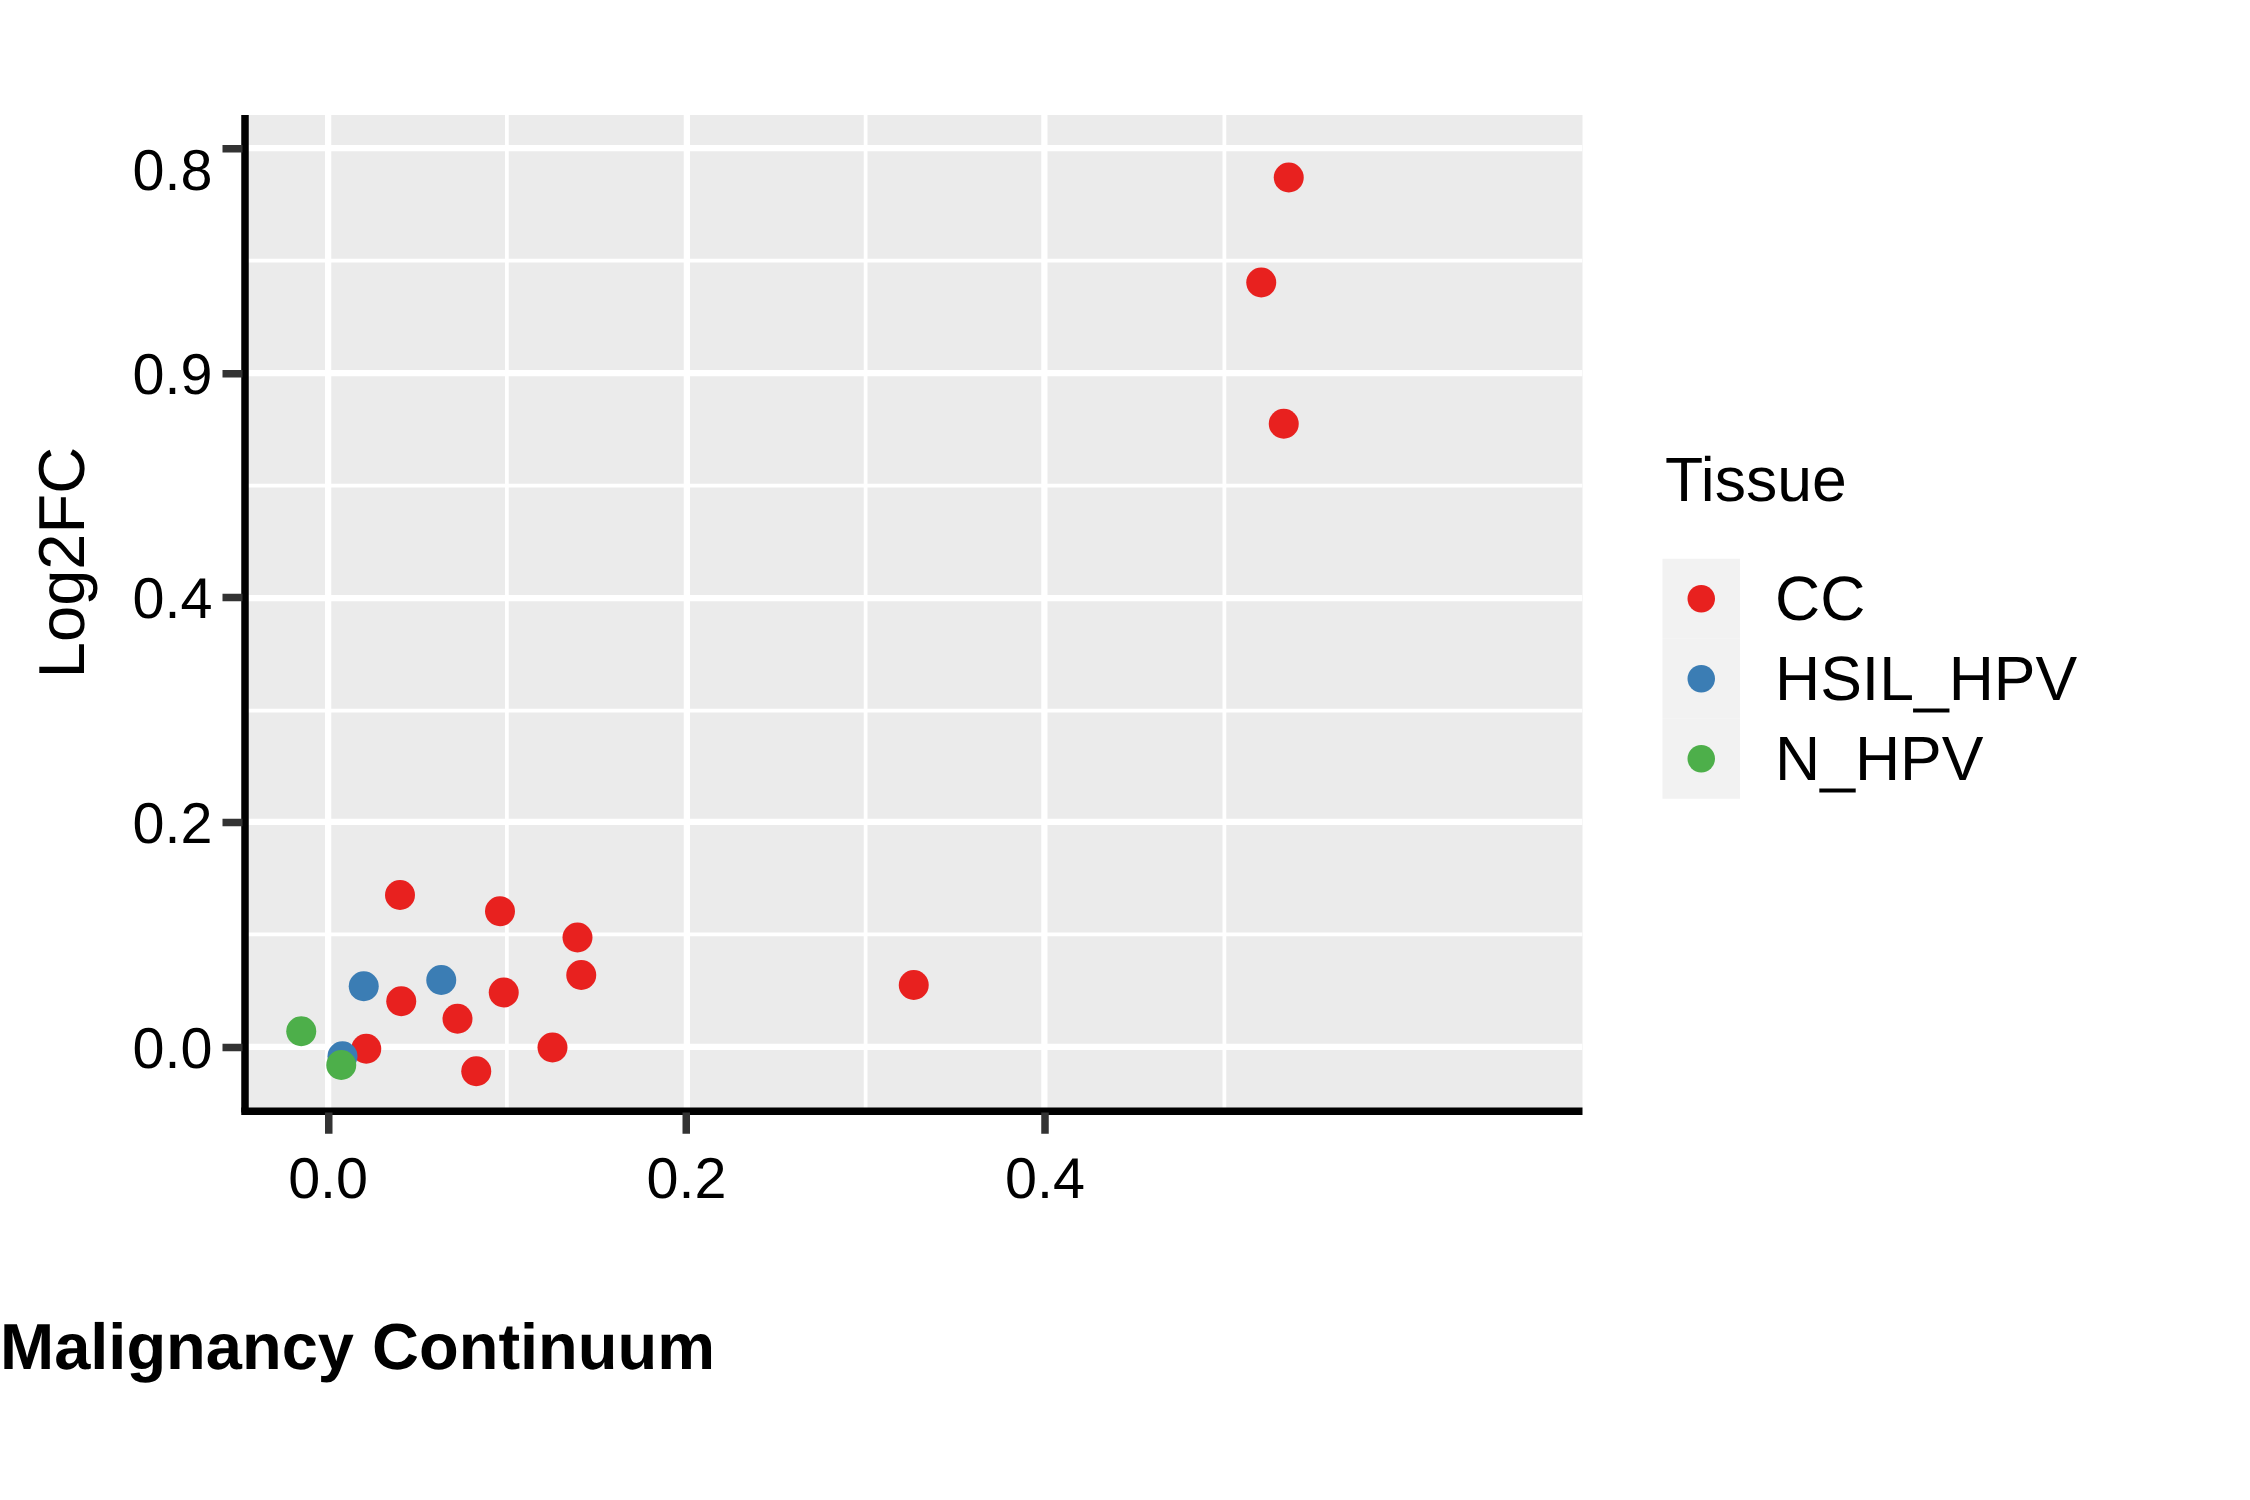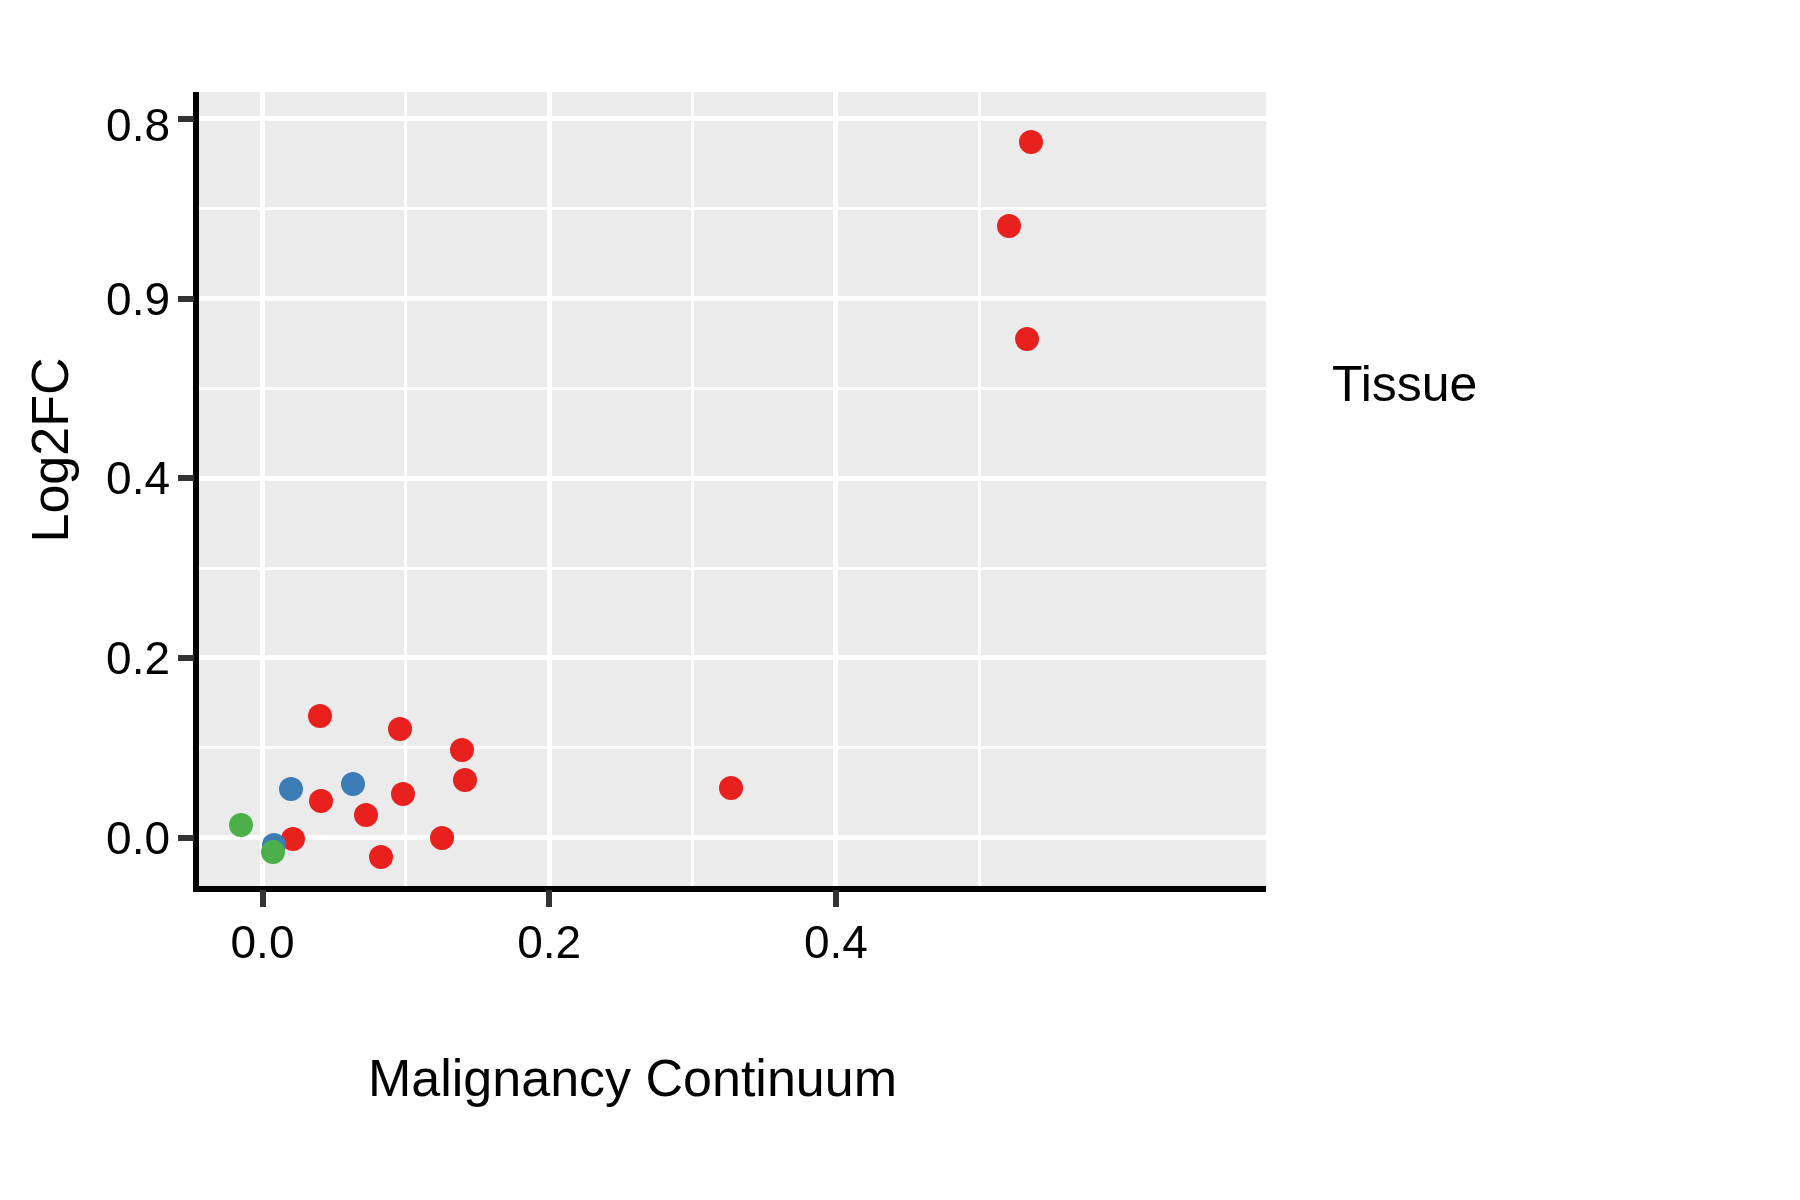--- a/index.html
+++ b/index.html
@@ -77,23 +77,24 @@
     text-align:center;
     font-size:46px;color:#000000;
     transform:translateX(-50%);
     white-space:nowrap;
   }
 
   
   #x-axis-title{
     position:absolute;
     left:0;top:1048px;width:1265px;
-    text-align:center;
+    text-align:left;
     font-size:52px;color:#000000;
     white-space:nowrap;
+    font-weight:bold;
   }
   #y-axis-title{
     position:absolute;
     left:-150px;top:420px;
     width:400px;
     text-align:center;
     font-size:52px;color:#000000;
     transform:rotate(-90deg);
     transform-origin:center center;
     white-space:nowrap;
@@ -178,29 +179,49 @@
   <div id="tick-layer">
       <div class="tick-y" style="top: 834.593px;"></div>
       <div class="ylab" style="top: 837.593px;">0.0</div>
       <div class="tick-y" style="top: 654.932px;"></div>
       <div class="ylab" style="top: 657.932px;">0.2</div>
       <div class="tick-y" style="top: 475.271px;"></div>
       <div class="ylab" style="top: 478.271px;">0.4</div>
       <div class="tick-y" style="top: 295.61px;"></div>
       <div class="ylab" style="top: 298.61px;">0.9</div>
       <div class="tick-y" style="top: 115.949px;"></div>
-      <div class="ylab" style="top: 125px;">0.8</div>
+      <div class="ylab" style="top: 136px;">0.8</div>
       <div class="tick-x" style="left: 259.51px;"></div>
       <div class="xlab" style="left: 262.51px;">0.0</div>
       <div class="tick-x" style="left: 546.221px;"></div>
       <div class="xlab" style="left: 549.221px;">0.2</div>
       <div class="tick-x" style="left: 832.933px;"></div>
       <div class="xlab" style="left: 835.933px;">0.4</div>
     </div>
 
   <div id="y-axis-title">Log2FC</div>
   <div id="x-axis-title">Malignancy Continuum</div>
 
   <div id="legend">
     <div id="legend-title">Tissue</div>
+    <div id="legend-items">
+        <div class="legend-row">
+          <div class="legend-key">
+            <div class="legend-dot" style="background: rgb(232, 33, 31);"></div>
+          </div>
+          <div class="legend-label">CC</div>
+        </div>
+        <div class="legend-row">
+          <div class="legend-key">
+            <div class="legend-dot" style="background: rgb(59, 125, 180);"></div>
+          </div>
+          <div class="legend-label">HSIL_HPV</div>
+        </div>
+        <div class="legend-row">
+          <div class="legend-key">
+            <div class="legend-dot" style="background: rgb(77, 175, 74);"></div>
+          </div>
+          <div class="legend-label">N_HPV</div>
+        </div>
+      </div>
   </div>
 
 </div>
 
 </body></html>

